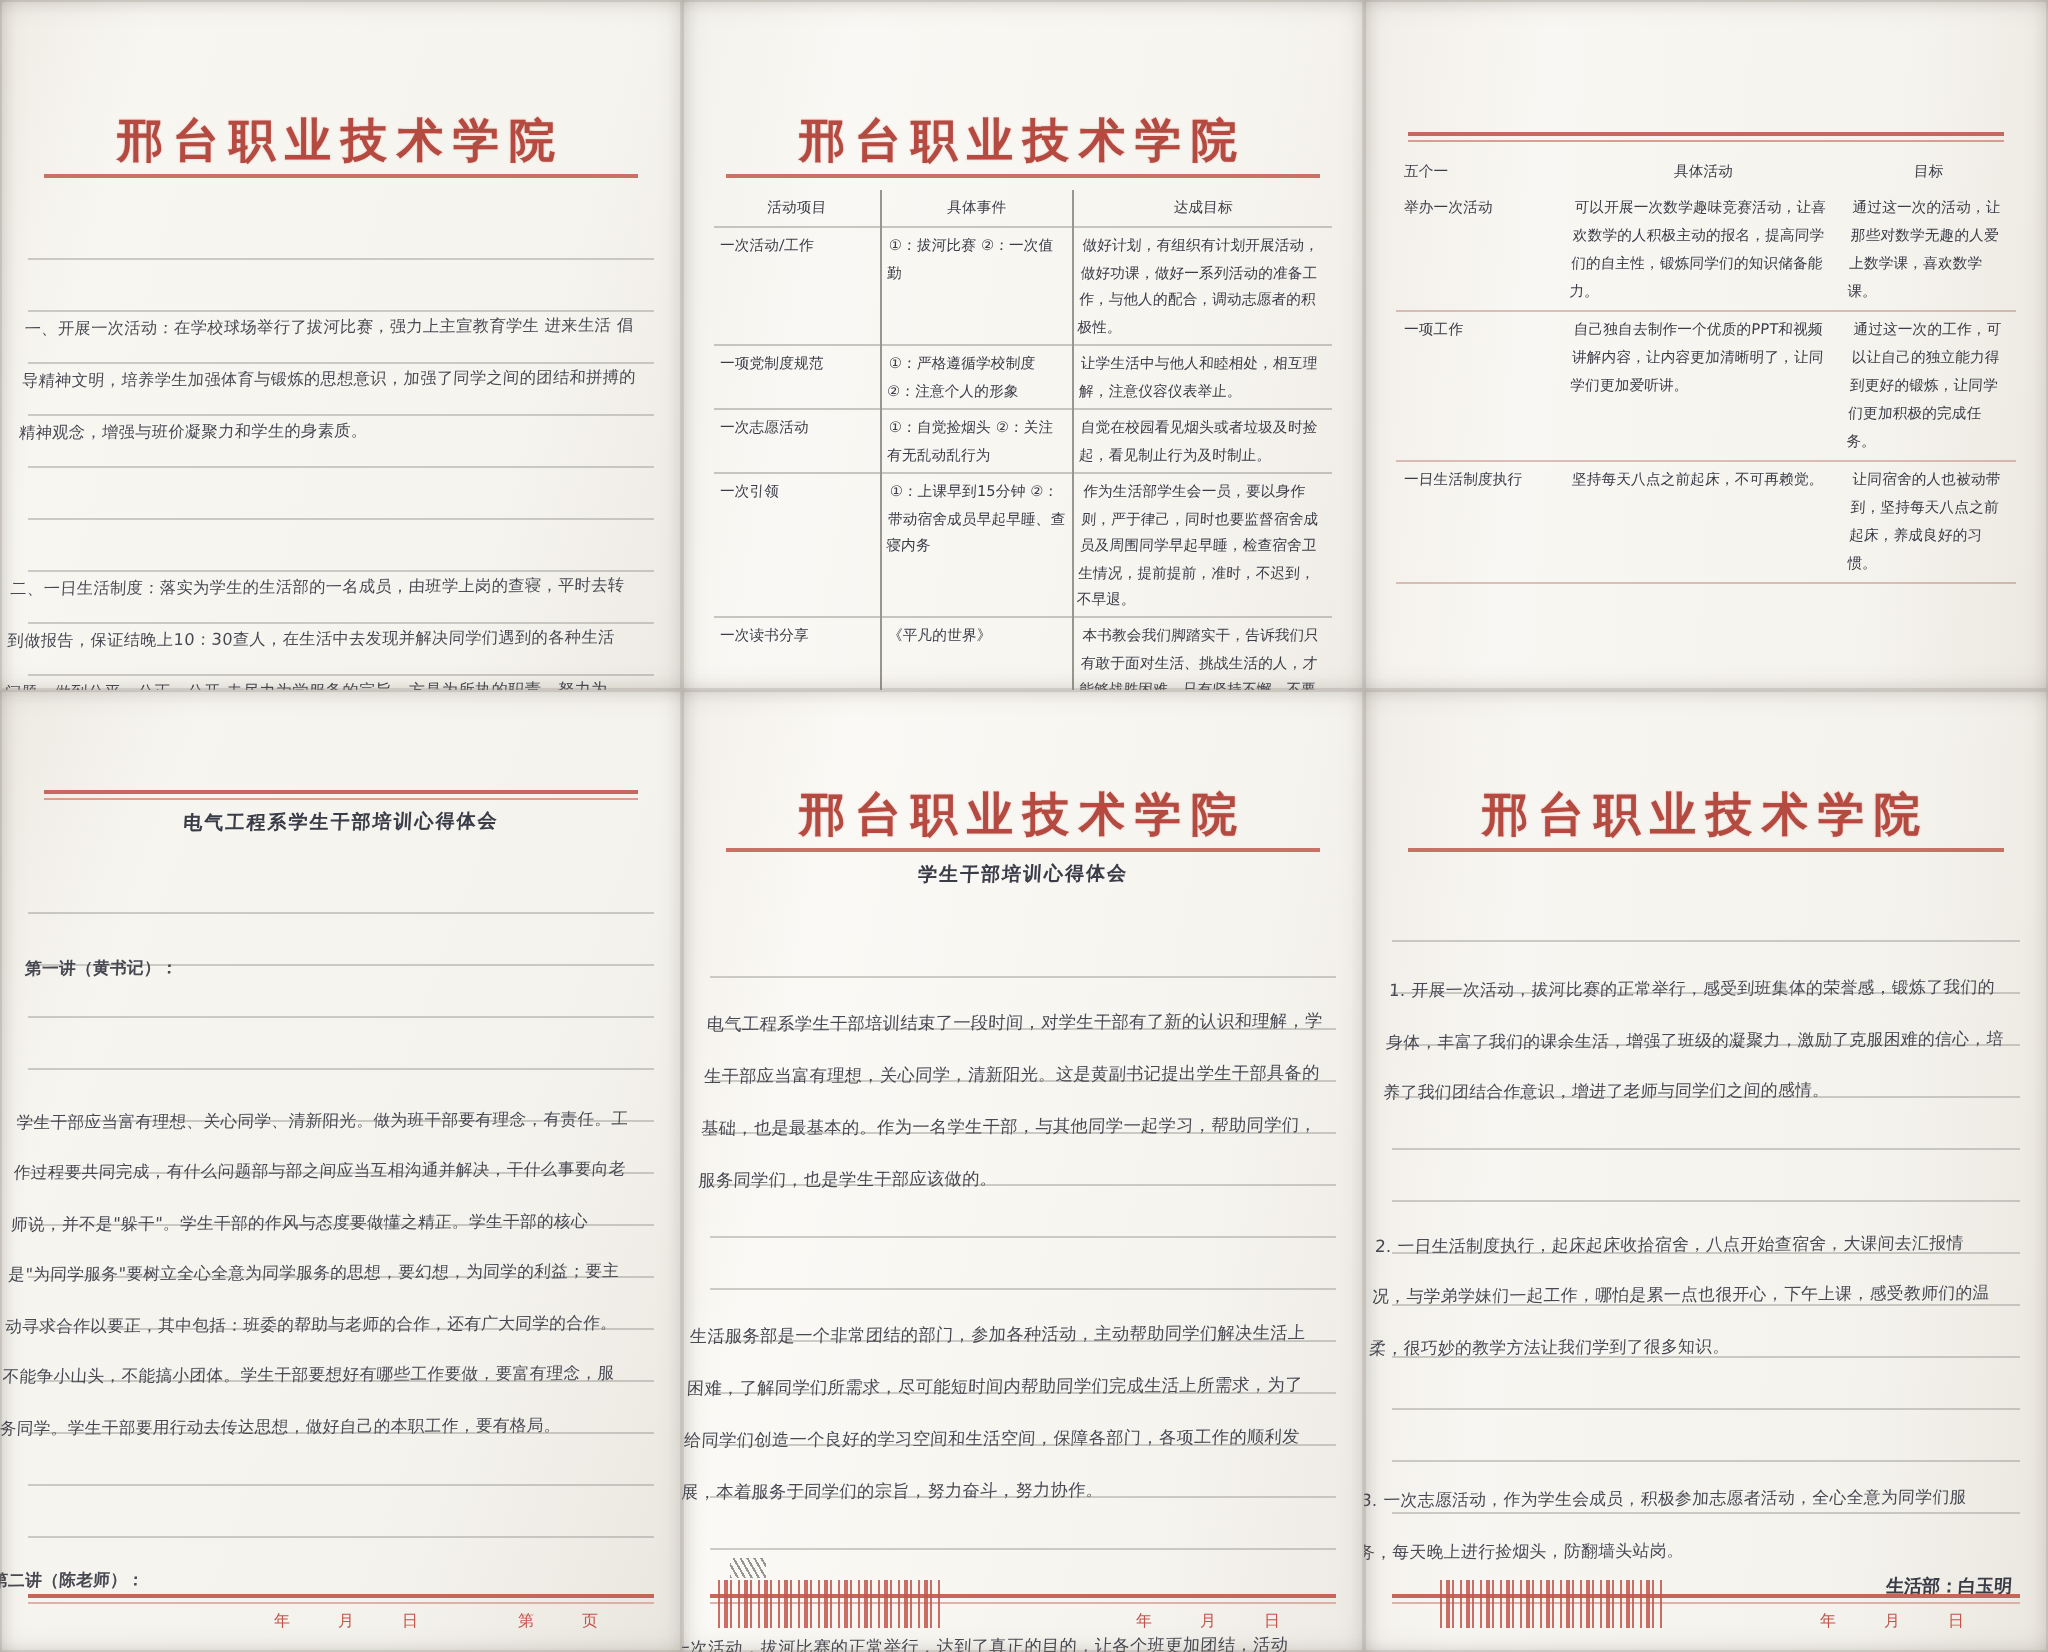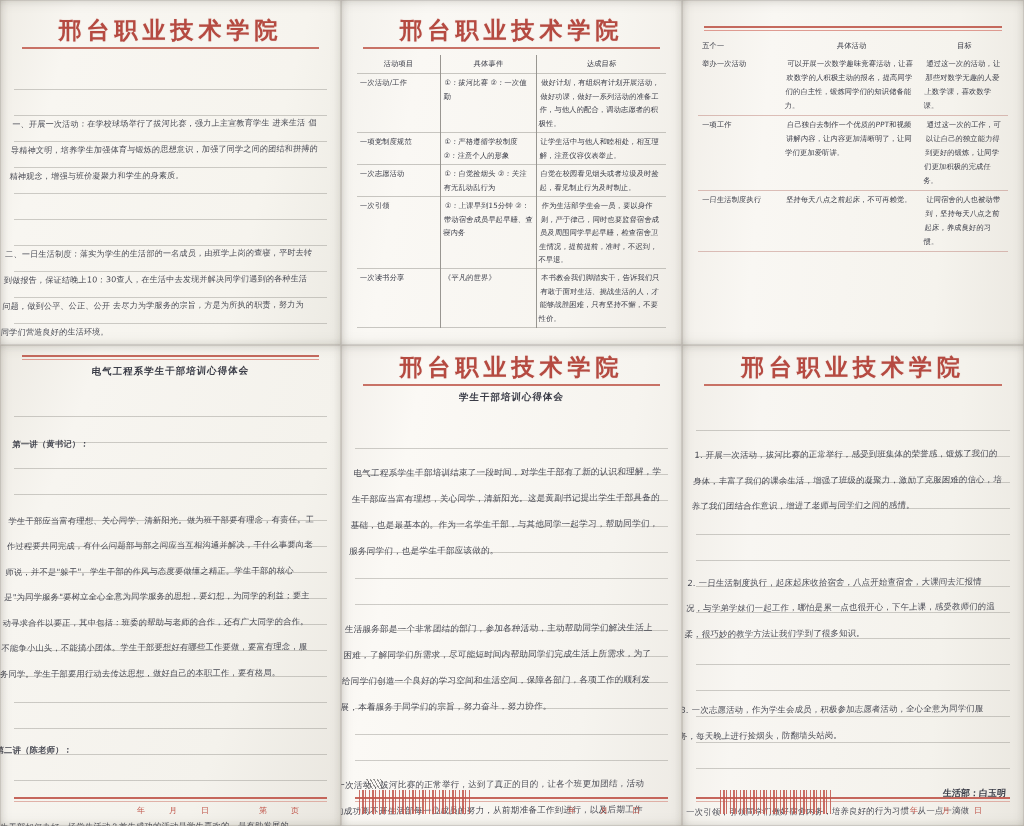--- a/index.html
+++ b/index.html
@@ -36,21 +36,21 @@
   
   .page::after{
     content:"";position:absolute;inset:0;pointer-events:none;
     box-shadow:inset 0 0 0 1px rgba(150,145,135,.25),
                inset 6px 0 14px -10px rgba(90,85,75,.55),
                inset -6px 0 14px -10px rgba(90,85,75,.35),
                inset 0 7px 16px -12px rgba(90,85,75,.45),
                inset 0 -7px 16px -12px rgba(90,85,75,.35);
   }
 
-  .inner{position:absolute;inset:0;padding:0 16px;box-sizing:border-box;}
+  .inner{position:absolute;inset:0;padding:0 16px;box-sizing:border-box;margin-top:40px;}
 
   
   .sch-title{
     text-align:center;
     color:#b54a41;
     font-family:"Liberation Serif", serif;
     font-weight:bold;
     font-size:23px;
     letter-spacing:5px;
     padding-top:18px;

